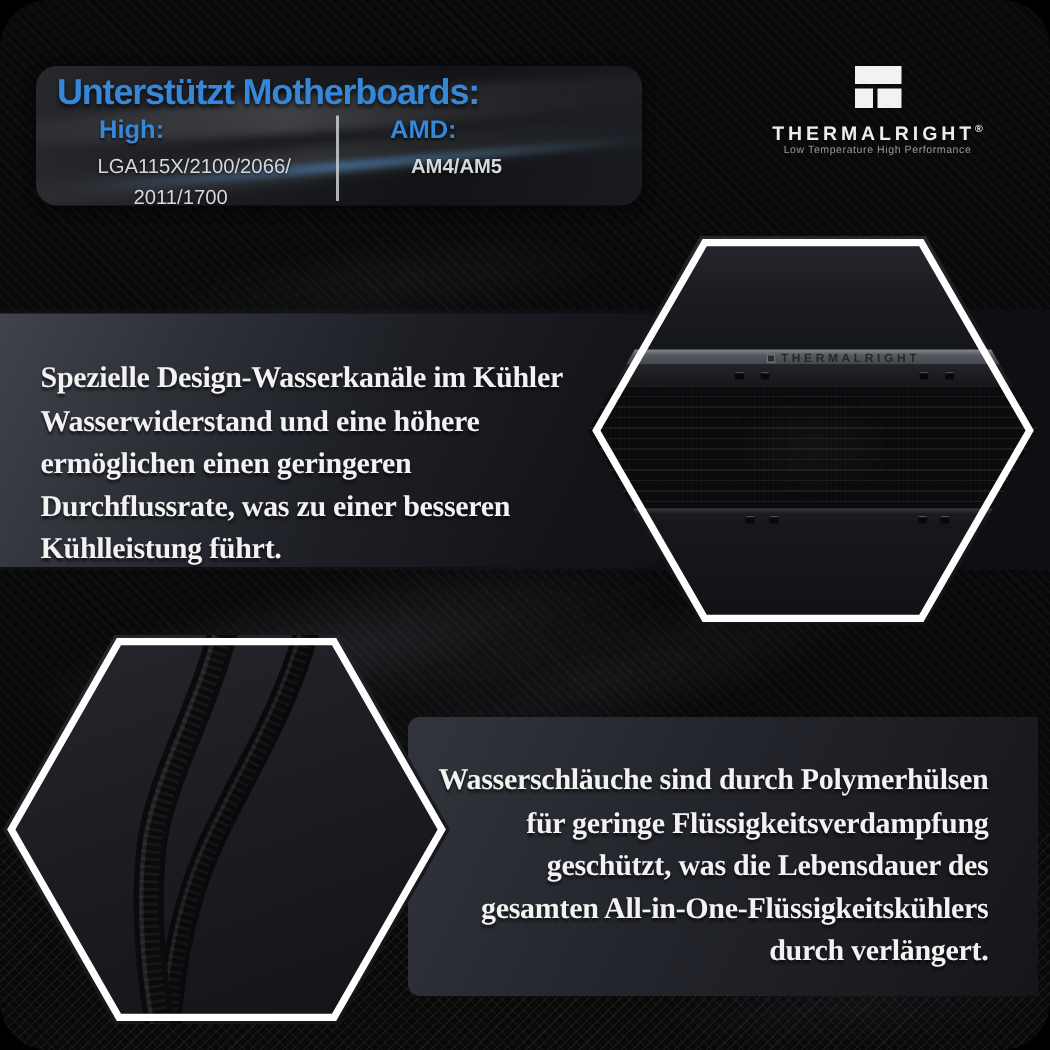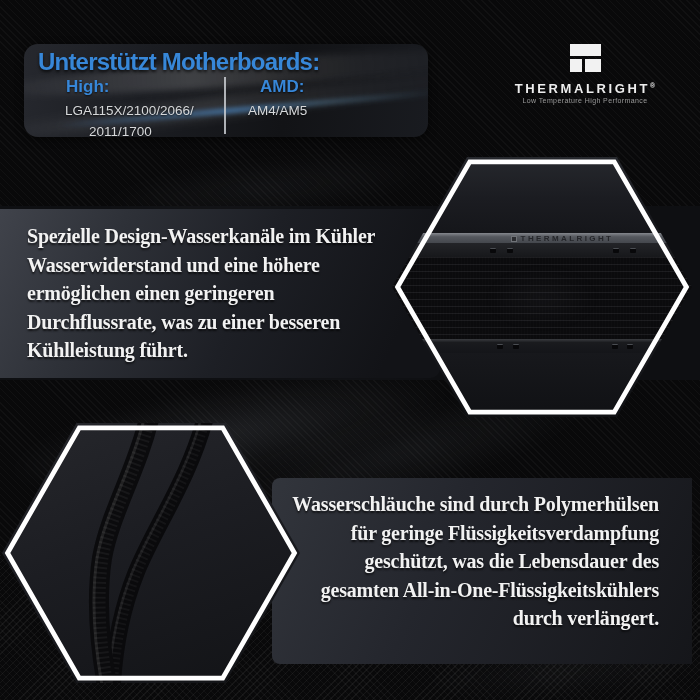--- a/index.html
+++ b/index.html
@@ -1,19 +1,20 @@
 <!DOCTYPE html>
 <html><head>
 <meta charset="utf-8">
 <style>
   html,body{margin:0;padding:0;background:#000;}
   .page{
     position:relative;width:700px;height:700px;overflow:hidden;
     background:#09090a;
     font-family:"Liberation Sans",sans-serif;
+    border-radius:32px;
   }
   
   .tex-a{position:absolute;inset:0;
     background:repeating-linear-gradient(45deg,rgba(255,255,255,0.032) 0 1px,transparent 1px 5px);
     z-index:1;}
   .tex-b{position:absolute;left:0;top:555px;width:700px;height:145px;
     background:repeating-linear-gradient(135deg,rgba(255,255,255,0.05) 0 1px,transparent 1px 5px);
     z-index:1;}
   .mid-band{position:absolute;left:0;top:206px;width:700px;height:174px;background:#0e0f12;z-index:1;}
   .swirl{position:absolute;border-radius:50%;filter:blur(6px);z-index:2;}
@@ -59,21 +60,21 @@
   .logo-tagline{margin-top:1px;font-size:7px;letter-spacing:0.4px;color:#9b9b9b;white-space:nowrap;}
 
   
   .panel{position:absolute;z-index:3;}
   .panel1{left:0;top:209px;width:440px;height:169px;border-radius:0 10px 10px 0;
     background:linear-gradient(115deg,#40434b 0%,#2e3138 25%,#1d1f25 55%,#121317 88%);}
   .panel2{left:272px;top:478px;width:420px;height:186px;border-radius:8px 0 0 8px;
     background:linear-gradient(115deg,#32353c 0%,#24262d 40%,#15161a 100%);}
   .feature-text{position:absolute;font-family:"Liberation Serif",serif;font-weight:bold;
     font-size:20px;letter-spacing:-0.2px;line-height:28.5px;color:#f2f2f2;
-    text-shadow:0 2px 2px rgba(0,0,0,0.65);}
+    text-shadow:0 2px 2px rgba(0,0,0,0.65);margin-top:16px;}
   .ft1{left:27px;top:13px;text-align:left;}
   .ft2{right:33px;top:12px;text-align:right;}
 
   
   .hex{position:absolute;z-index:4;}
   .hex-clip{position:absolute;inset:0;overflow:hidden;
     clip-path:polygon(25% 0%,75% 0%,100% 50%,75% 100%,25% 100%,0% 50%);}
   .hex-border{position:absolute;left:0;top:0;z-index:3;pointer-events:none;}
   .hex1{left:392px;top:157px;width:300px;height:260px;}
   .hex2{left:2px;top:423px;width:298px;height:260px;}
@@ -124,21 +125,21 @@
   <div class="banner">
     <div class="streak streak1"></div>
     <div class="streak streak2"></div>
     <div class="streak-blue"></div>
     <div class="banner-title">Unterstützt Motherboards:</div>
     <div class="divider"></div>
     <div class="col-label" style="left:42px;top:33px;">High:</div>
     <div class="col-line" style="left:41px;top:59px;">LGA115X/2100/2066/</div>
     <div class="col-line" style="left:41px;top:80px;margin-left:24px;">2011/1700</div>
     <div class="col-label" style="left:236px;top:33px;">AMD:</div>
-    <div class="col-line" style="left:224px;top:59px;">AM4/AM5</div>
+    <div class="col-line" style="left:250px;top:59px;font-weight:bold;">AM4/AM5</div>
   </div>
 
   <div class="logo">
     <div class="logo-mark">
       <div class="lm-top"></div>
       <div class="lm-bl"></div>
       <div class="lm-br"></div>
     </div>
     <div class="logo-brand"><span>THERMALRIGHT</span><sup>®</sup></div>
     <div class="logo-tagline">Low Temperature High Performance</div>

